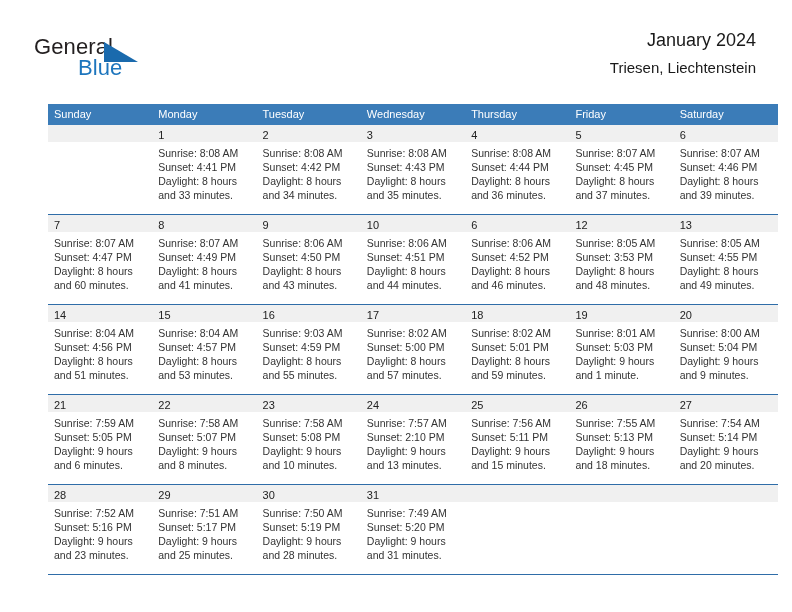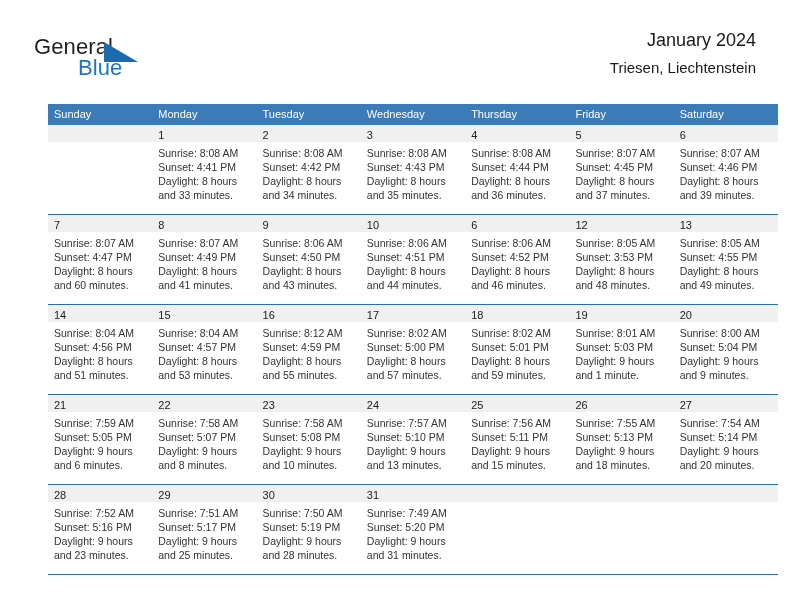--- a/index.html
+++ b/index.html
@@ -329,21 +329,21 @@
             <div class="day-body">
               <div class="day-line">Sunrise: 8:04 AM</div>
               <div class="day-line">Sunset: 4:57 PM</div>
               <div class="day-line">Daylight: 8 hours</div>
               <div class="day-line">and 53 minutes.</div>
             </div>
           </div>
           <div class="day">
             <div class="day-numband"><span class="day-num">16</span></div>
             <div class="day-body">
-              <div class="day-line">Sunrise: 8:12 AM</div>
+              <div class="day-line">Sunrise: 9:03 AM</div>
               <div class="day-line">Sunset: 4:59 PM</div>
               <div class="day-line">Daylight: 8 hours</div>
               <div class="day-line">and 55 minutes.</div>
             </div>
           </div>
           <div class="day">
             <div class="day-numband"><span class="day-num">17</span></div>
             <div class="day-body">
               <div class="day-line">Sunrise: 8:02 AM</div>
               <div class="day-line">Sunset: 5:00 PM</div>
@@ -404,21 +404,21 @@
               <div class="day-line">Sunrise: 7:58 AM</div>
               <div class="day-line">Sunset: 5:08 PM</div>
               <div class="day-line">Daylight: 9 hours</div>
               <div class="day-line">and 10 minutes.</div>
             </div>
           </div>
           <div class="day">
             <div class="day-numband"><span class="day-num">24</span></div>
             <div class="day-body">
               <div class="day-line">Sunrise: 7:57 AM</div>
-              <div class="day-line">Sunset: 5:10 PM</div>
+              <div class="day-line">Sunset: 2:10 PM</div>
               <div class="day-line">Daylight: 9 hours</div>
               <div class="day-line">and 13 minutes.</div>
             </div>
           </div>
           <div class="day">
             <div class="day-numband"><span class="day-num">25</span></div>
             <div class="day-body">
               <div class="day-line">Sunrise: 7:56 AM</div>
               <div class="day-line">Sunset: 5:11 PM</div>
               <div class="day-line">Daylight: 9 hours</div>

